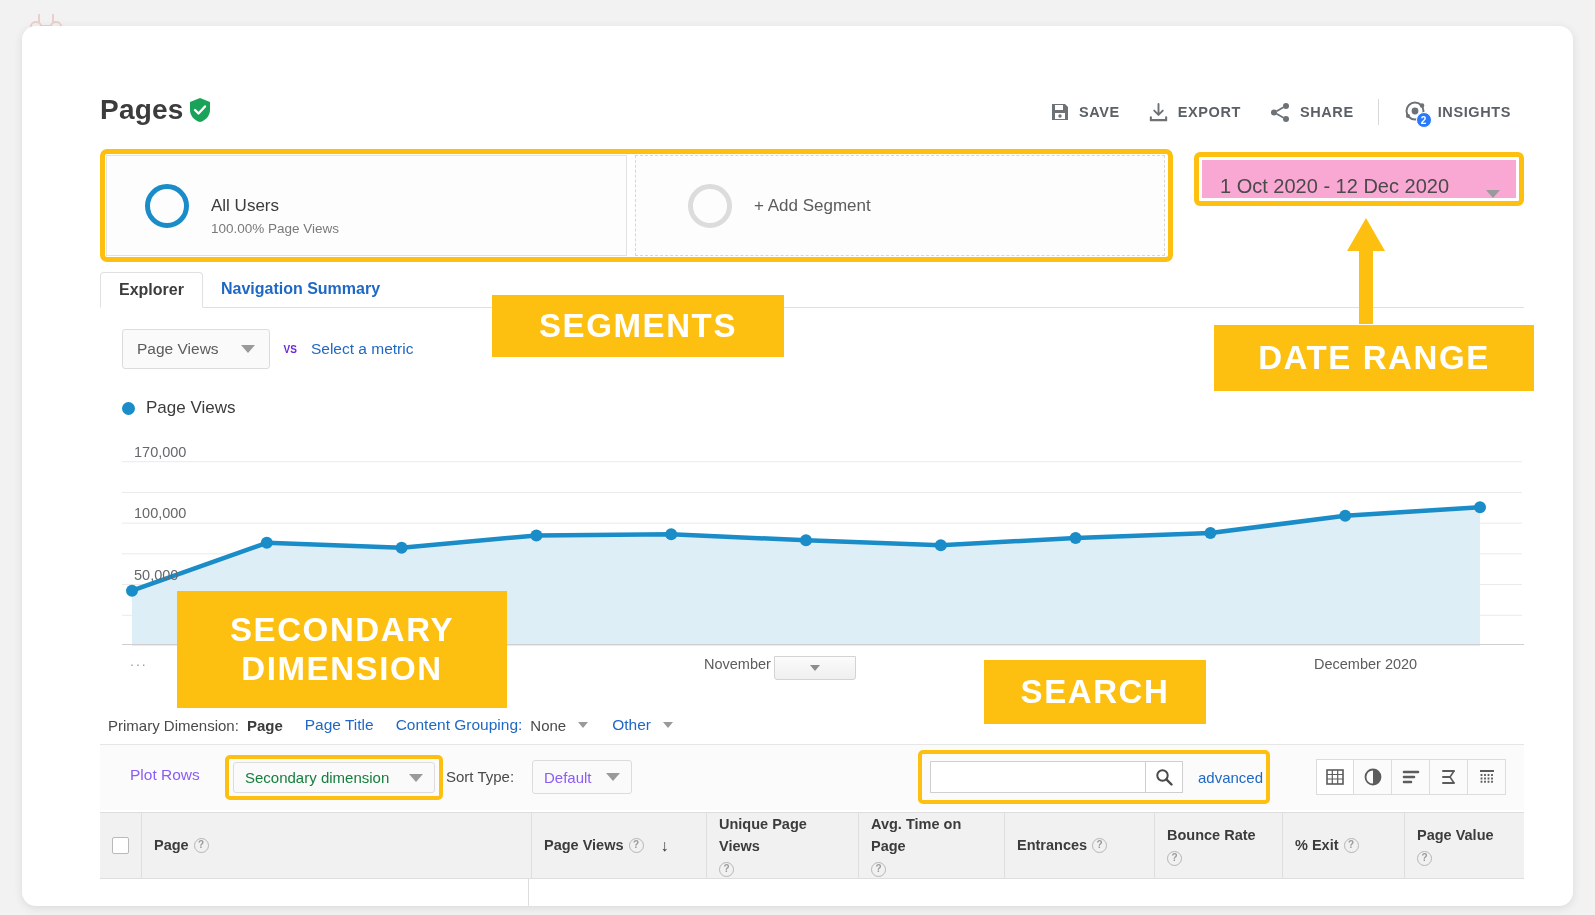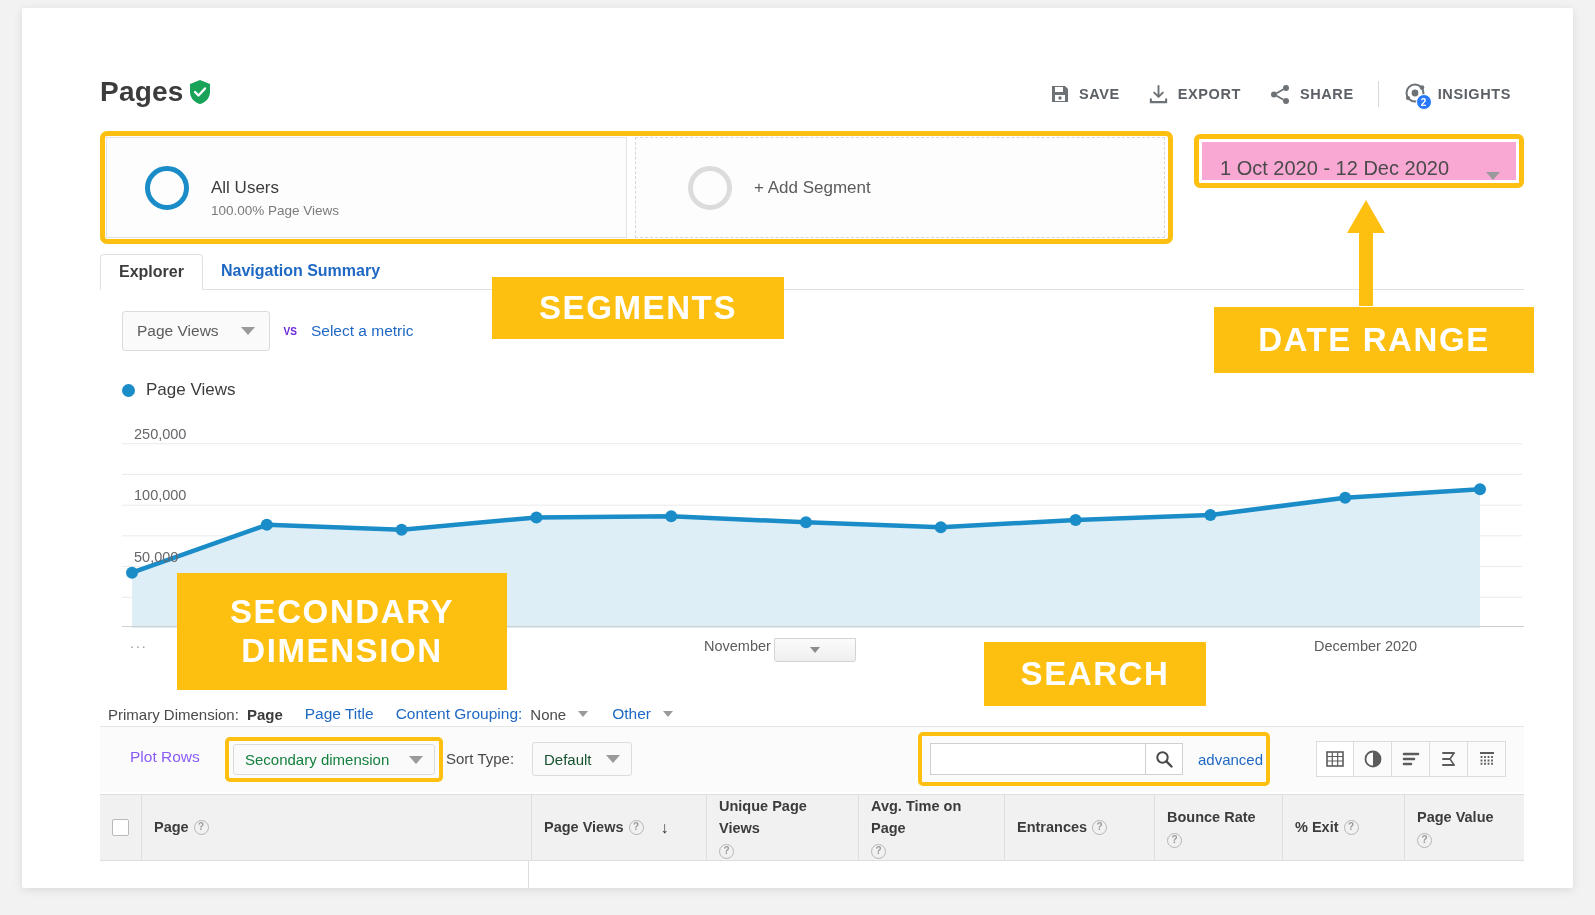--- a/index.html
+++ b/index.html
@@ -5,24 +5,24 @@
   * { box-sizing: border-box; }
   html, body { margin:0; padding:0; }
   body {
     width:1595px; height:915px;
     background:#f2f2f2;
     font-family:"Liberation Sans", sans-serif;
     overflow:hidden;
     position:relative;
   }
   #frame {
-    position:absolute; left:22px; top:8px;
+    position:absolute; left:22px; top:26px;
     width:1551px; height:880px;
     background:#ffffff;
-    border-radius:2px;
+    border-radius:14px;
     box-shadow:0 2px 10px rgba(0,0,0,.10);
     overflow:hidden;
   }
   
   #corner-glyph { position:absolute; left:24px; top:6px; width:44px; height:52px; opacity:.55; }
   .page-title {
     position:absolute; left:78px; top:68px;
     font-size:28px; font-weight:bold; color:#3c3c3c; letter-spacing:.2px;
   }
   .verified-icon { position:absolute; left:166px; top:71px; width:24px; height:26px; }
@@ -105,41 +105,41 @@
   .xlab { position:absolute; top:11px; font-size:14.5px; color:#5c5c5c; }
   .ellipsis { position:absolute; left:8px; top:8px; font-size:14px; color:#9a9a9a; letter-spacing:2px; }
   .chart-handle {
     position:absolute; left:752px; top:630px; width:82px; height:24px;
     background:linear-gradient(#fbfbfb,#efefef); border:1px solid #d3d3d3; border-radius:0 0 3px 3px;
     display:flex; align-items:center; justify-content:center;
   }
   .chart-handle .caret { border-top-color:#8c8c8c; border-left-width:5px; border-right-width:5px; border-top-width:6px; }
 
   
-  .primrow { position:absolute; left:86px; top:690px; display:flex; align-items:center; gap:0; font-size:15px; color:#4a4a4a;margin-top:7px; }
+  .primrow { position:absolute; left:86px; top:690px; display:flex; align-items:center; gap:0; font-size:15px; color:#4a4a4a; }
   .primrow > span { margin-right:8px; white-space:nowrap; }
   .strong { font-weight:bold; color:#3c3c3c; }
   .mini-caret { display:inline-block; width:0;height:0;border-left:5px solid transparent;border-right:5px solid transparent;border-top:6px solid #9a9a9a; margin-left:4px; vertical-align:middle; }
 
   
   .ctrlband { position:absolute; left:78px; top:718px; width:1424px; height:66px; background:#fbfbfb; border-top:1px solid #e6e6e6; }
   .plotrows { position:absolute; left:108px; top:740px; font-size:15.5px; color:#8b5cf6; }
   .sec-outline { position:absolute; left:203px; top:729px; width:218px; height:45px; border:4px solid #fdc010; border-radius:5px; }
   .sec-btn {
     position:absolute; left:211px; top:736px; width:202px; height:31px;
     border:1px solid #dcdcdc; background:#fafafa; border-radius:3px;
     display:flex; align-items:center; justify-content:space-between; padding:0 11px;
     font-size:15px; color:#15803d; cursor:pointer;
   }
   .sorttype { position:absolute; left:424px; top:742px; font-size:15px; color:#4a4a4a; }
   .sort-btn {
     position:absolute; left:510px; top:734px; width:100px; height:34px;
     border:1px solid #dcdcdc; background:#fafafa; border-radius:3px;
     display:flex; align-items:center; justify-content:space-between; padding:0 11px;
-    font-size:15px; color:#14532d; cursor:pointer;
+    font-size:15px; color:#8b5cf6; cursor:pointer;
   }
   .search-outline { position:absolute; left:896px; top:724px; width:352px; height:54px; border:4px solid #fdc010; border-radius:5px; }
   .search-input {
     position:absolute; left:908px; top:735px; width:215px; height:32px;
     border:1px solid #cfcfcf; background:#fff; font-size:14px; color:#333; padding:0 9px;
     border-right:none; outline:none;
   }
   .search-btn {
     position:absolute; left:1123px; top:735px; width:38px; height:32px;
     border:1px solid #cfcfcf; background:#fff; display:flex; align-items:center; justify-content:center; cursor:pointer;
@@ -298,21 +298,21 @@
         <circle cx="279.6" cy="116.71428571428572" r="6" fill="#1a8cc8"></circle>
         <circle cx="414.4" cy="104.42857142857144" r="6" fill="#1a8cc8"></circle>
         <circle cx="549.2" cy="103.2" r="6" fill="#1a8cc8"></circle>
         <circle cx="684" cy="109.34285714285714" r="6" fill="#1a8cc8"></circle>
         <circle cx="818.8" cy="114.25714285714285" r="6" fill="#1a8cc8"></circle>
         <circle cx="953.5999999999999" cy="106.88571428571427" r="6" fill="#1a8cc8"></circle>
         <circle cx="1088.4" cy="101.97142857142858" r="6" fill="#1a8cc8"></circle>
         <circle cx="1223.2" cy="84.77142857142857" r="6" fill="#1a8cc8"></circle>
         <circle cx="1358" cy="76.17142857142858" r="6" fill="#1a8cc8"></circle>
       </svg>
-    <div class="ylab" id="ylab2" style="top: 12.7143px;">250,000</div>
+    <div class="ylab" id="ylab2" style="top: 12.7143px;">170,000</div>
     <div class="ylab" id="ylab1" style="top: 74.1429px;">100,000</div>
     <div class="ylab" id="ylab0" style="top: 135.571px;">50,000</div>
   </div>
 
   <div class="xaxis">
     <span class="ellipsis">...</span>
     <span class="xlab" style="left:582px">November 2020</span>
     <span class="xlab" style="left:1192px">December 2020</span>
   </div>
   <div class="chart-handle">

